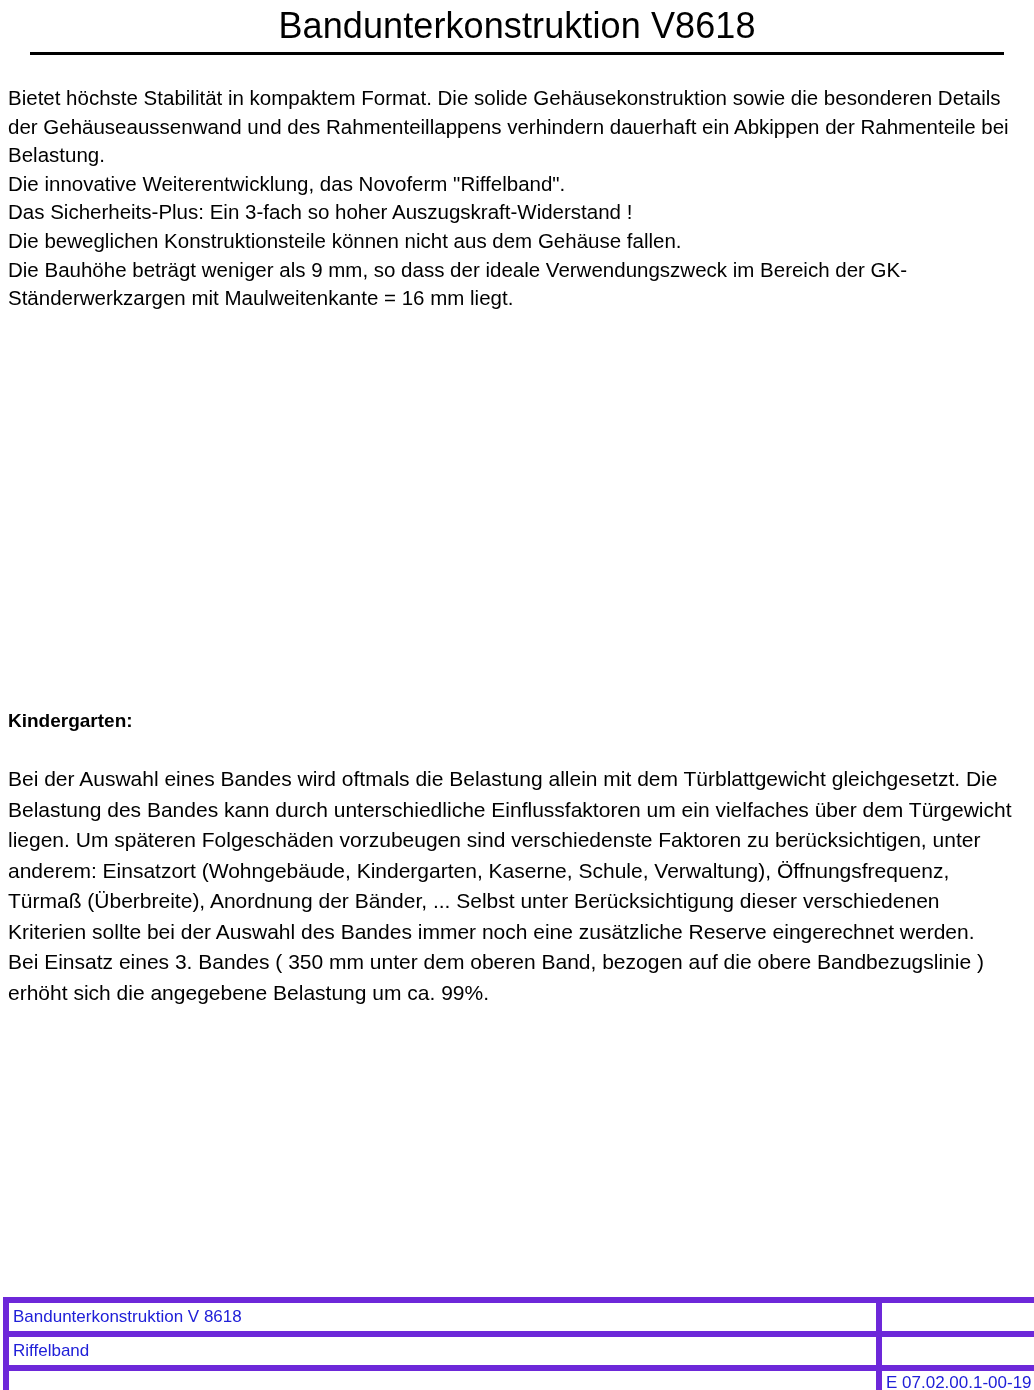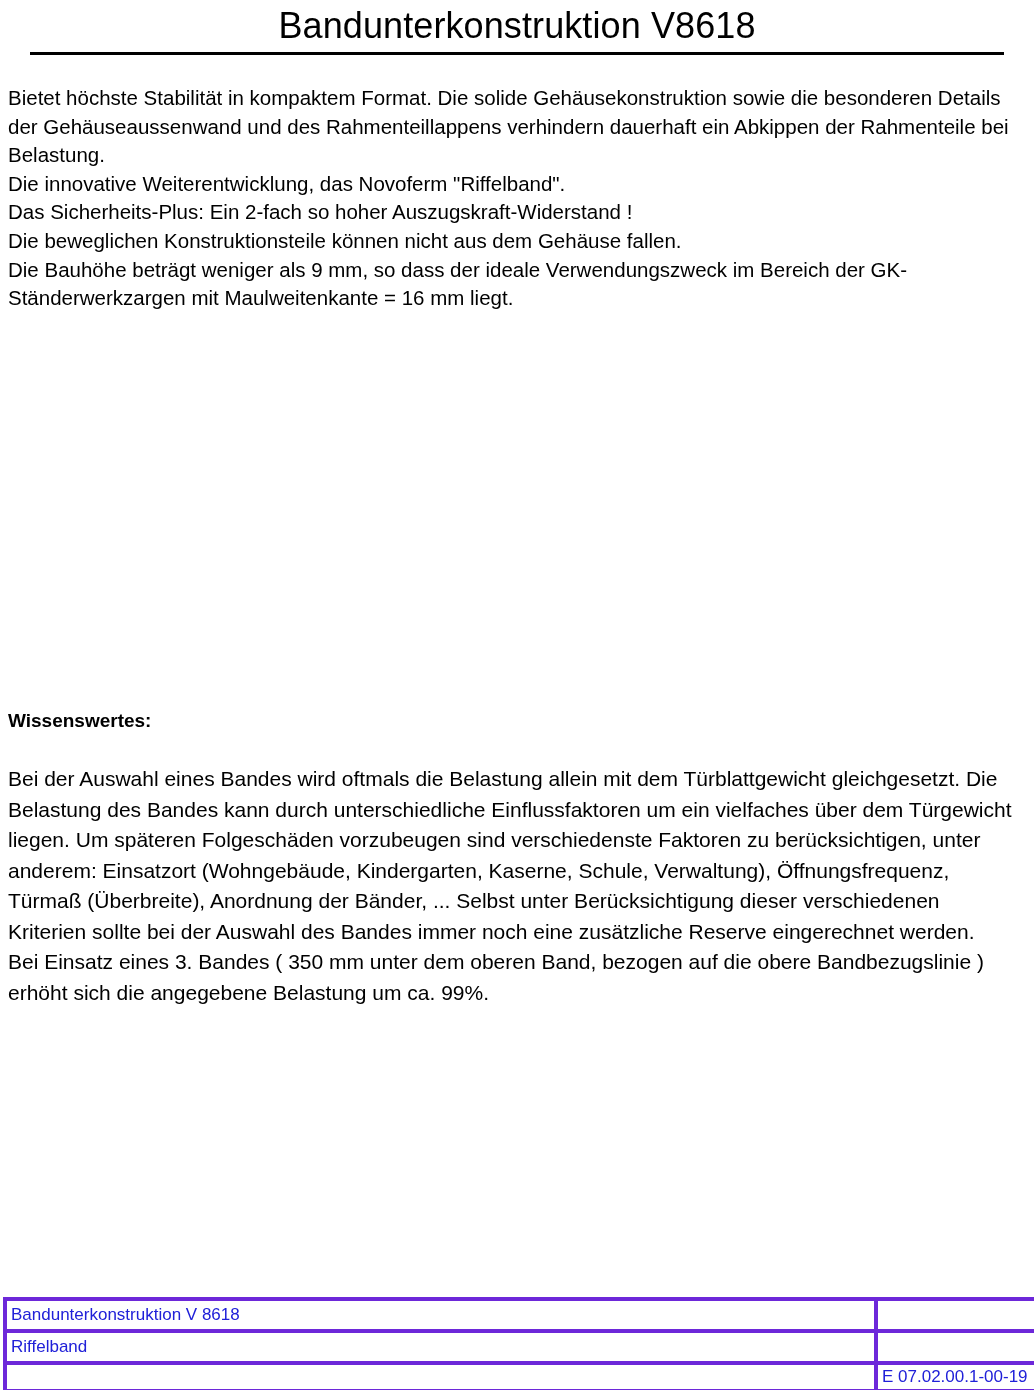--- a/index.html
+++ b/index.html
@@ -95,21 +95,21 @@
   
   .footer-table {
     position: absolute;
     left: 3px;
     top: 1297px;
     width: 1027px;
     border-collapse: collapse;
     table-layout: fixed;
   }
   .footer-table td {
-    border: 4px solid #6d28d9;
+    border: 6px solid #6d28d9;
     padding: 0 4px;
     color: #2020d8;
     font-size: 17px;
     font-weight: 400;
     line-height: 20px;
     vertical-align: middle;
     height: 28px;
     overflow: hidden;
     white-space: nowrap;
   }
@@ -121,29 +121,29 @@
 <body>
 
 <div class="doc-header">
   <div class="doc-title">Bandunterkonstruktion V8618</div>
   <div class="title-rule"></div>
 </div>
 
 <div class="intro-block">
   <p>Bietet höchste Stabilität in kompaktem Format. Die solide Gehäusekonstruktion sowie die besonderen Details der Gehäuseaussenwand und des Rahmenteillappens verhindern dauerhaft ein Abkippen der Rahmenteile bei Belastung.</p>
   <p>Die innovative Weiterentwicklung, das Novoferm "Riffelband".</p>
-  <p>Das Sicherheits-Plus: Ein 2-fach so hoher Auszugskraft-Widerstand !</p>
+  <p>Das Sicherheits-Plus: Ein 3-fach so hoher Auszugskraft-Widerstand !</p>
   <p>Die beweglichen Konstruktionsteile können nicht aus dem Gehäuse fallen.</p>
   <p>Die Bauhöhe beträgt weniger als 9 mm, so dass der ideale Verwendungszweck im Bereich der GK-Ständerwerkzargen mit Maulweitenkante = 16 mm liegt.</p>
 </div>
 
 <div class="figure-area"></div>
 
 <div class="knowledge-section">
-  <h2 class="section-heading">Wissenswertes:</h2>
+  <h2 class="section-heading">Kindergarten:</h2>
   <p class="knowledge-body">Bei der Auswahl eines Bandes wird oftmals die Belastung allein mit dem Türblattgewicht gleichgesetzt. Die Belastung des Bandes kann durch unterschiedliche Einflussfaktoren um ein vielfaches über dem Türgewicht liegen. Um späteren Folgeschäden vorzubeugen sind verschiedenste Faktoren zu berücksichtigen, unter anderem: Einsatzort (Wohngebäude, Kindergarten, Kaserne, Schule, Verwaltung), Öffnungsfrequenz, Türmaß (Überbreite), Anordnung der Bänder, ... Selbst unter Berücksichtigung dieser verschiedenen Kriterien sollte bei der Auswahl des Bandes immer noch eine zusätzliche Reserve eingerechnet werden.</p>
   <span class="para-gap"></span>
   <p class="knowledge-body" style="padding-top:0;">Bei Einsatz eines 3. Bandes ( 350 mm unter dem oberen Band, bezogen auf die obere Bandbezugslinie ) erhöht sich die angegebene Belastung um ca. 99%.</p>
 </div>
 
 <table class="footer-table">
   <tbody>
     <tr>
       <td class="col-left">Bandunterkonstruktion V 8618</td>
       <td class="col-right"></td>

